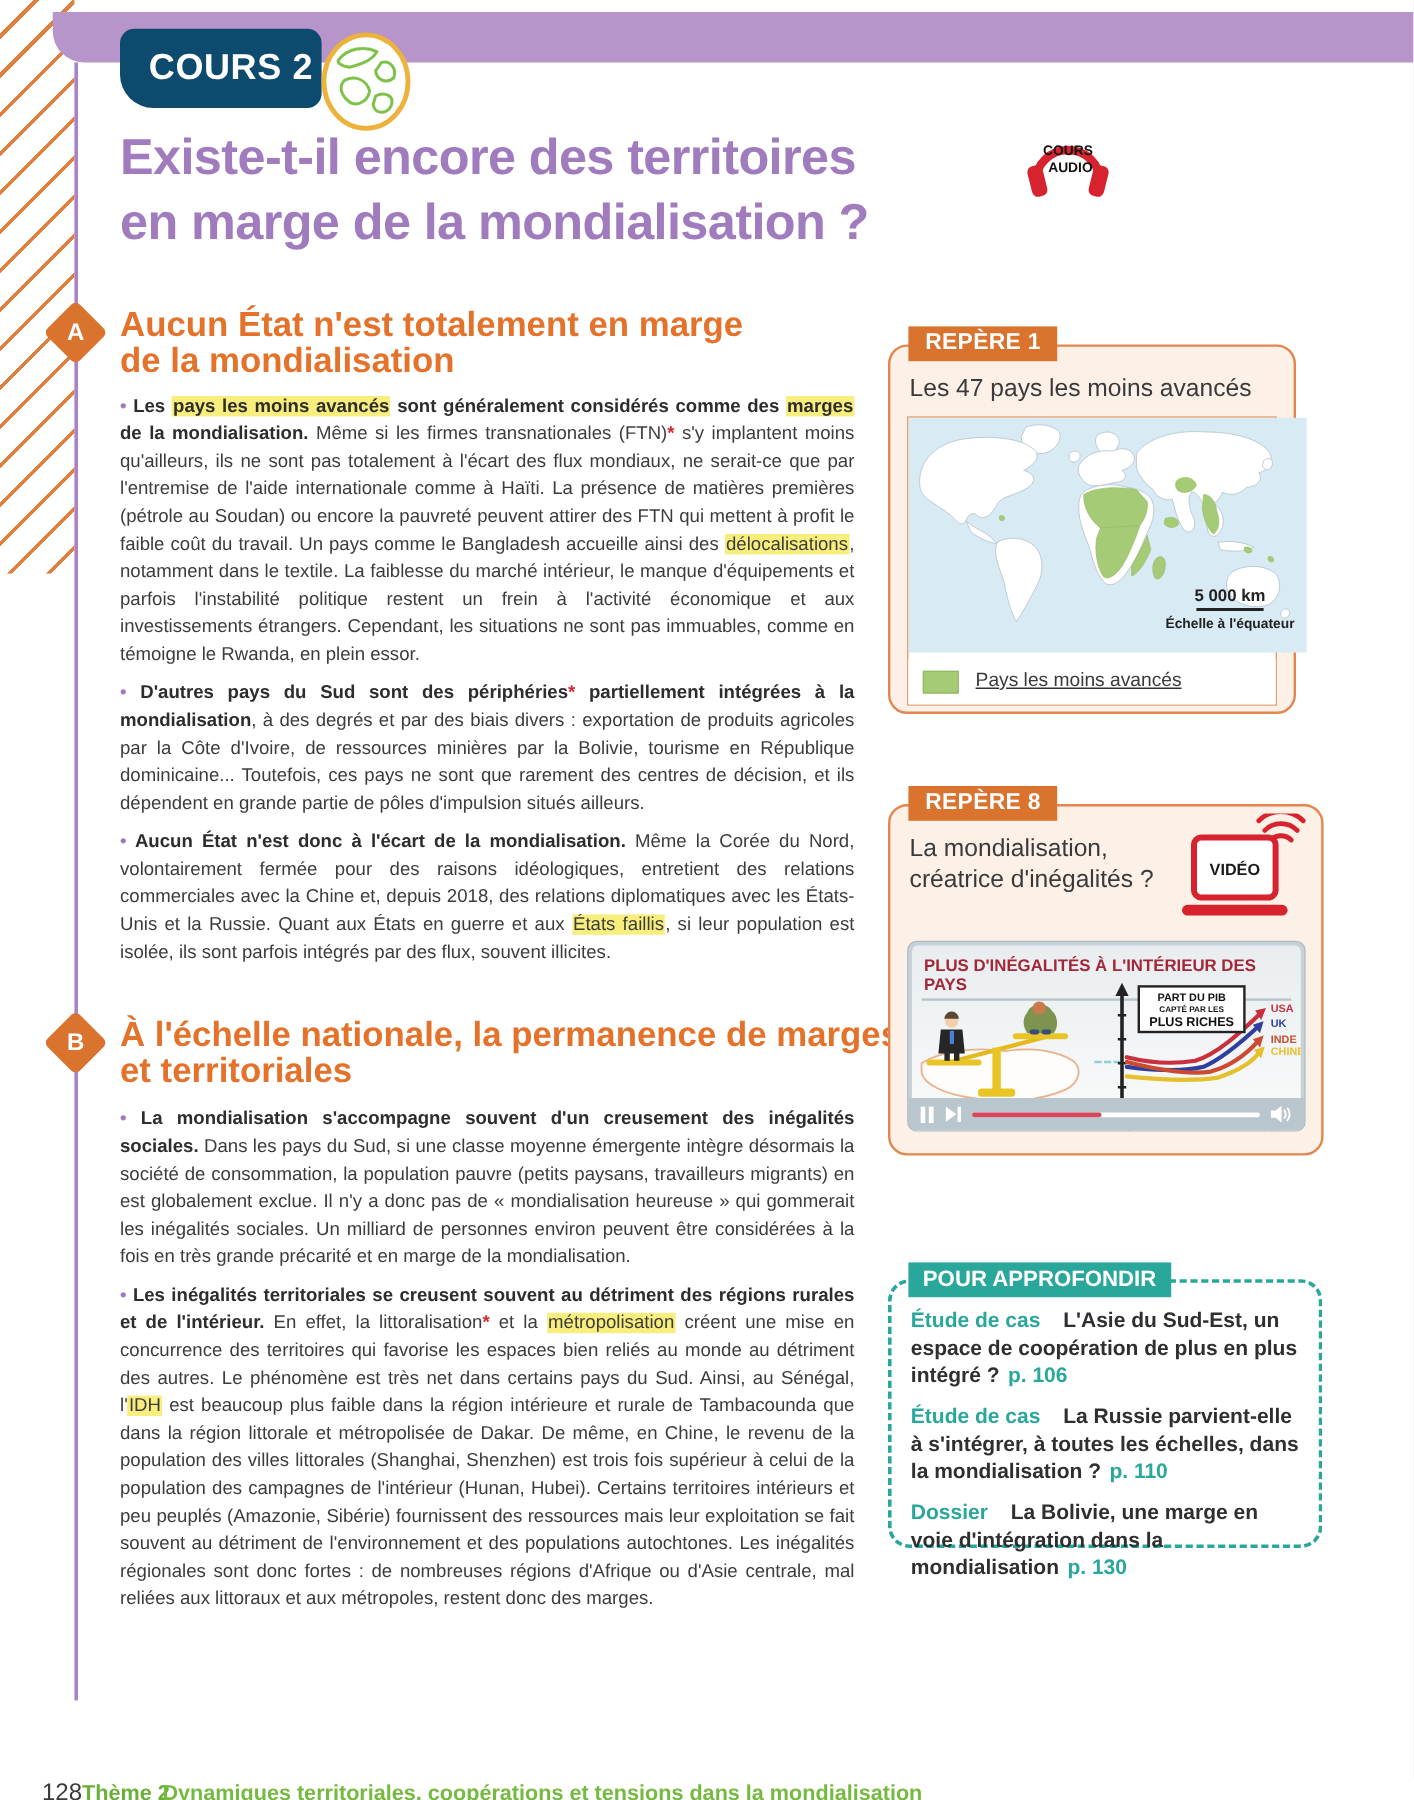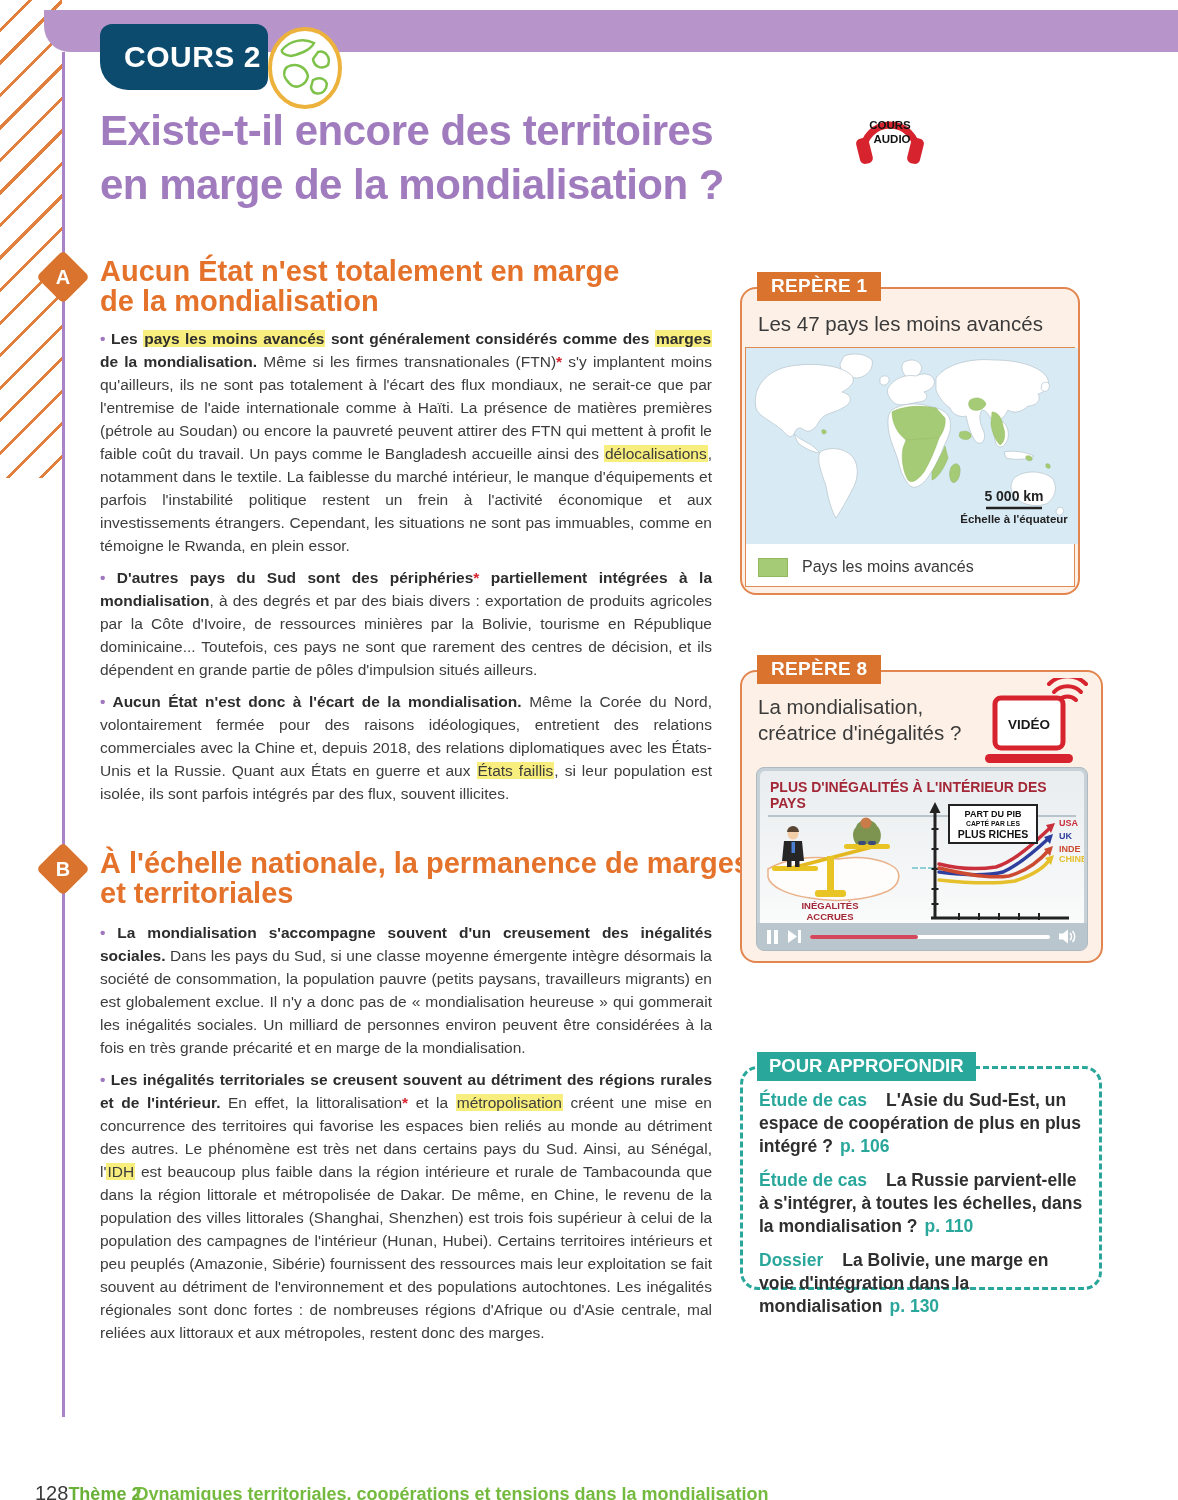--- a/index.html
+++ b/index.html
@@ -42,28 +42,28 @@
   .hl { background:#f8ee7d; padding:0 1px; }
   .hlb { background:#f8ee7d; font-weight:700; color:#2d2d2d; padding:0 1px; }
   .ast { color:#d6232e; font-weight:700; }
 
   
   .repere { position:absolute; background:#fdf1e7; border:2px solid #e2854e; border-radius:16px; }
   .repere-label { position:absolute; top:-17px; left:15px; background:#d9732e; color:#fff;
     font-weight:700; font-size:19px; padding:3px 14px 4px; letter-spacing:.3px; }
   .r-title { margin:22px 16px 10px; font-size:20.5px; color:#3a3a3a; white-space:pre-line; line-height:26px; }
 
-  .map-frame { margin:0 3px; border:1.6px solid #df8a52; background:#fff; }
+  .map-frame { margin:0 14px; border:1.6px solid #df8a52; background:#fff;text-decoration:underline; }
   .map-legend { height:38px; display:flex; align-items:center; gap:14px; padding-left:12px; background:#fff; }
   .map-legend .sw { width:30px; height:19px; background:#a5cb76; border:1px solid #93b95f; }
   .map-legend .lg-txt { font-size:16px; color:#3a3a3a; }
 
   
   .laptop { position:absolute; right:8px; top:6px; cursor:pointer; }
-  .thumb { position:absolute; left:14px; top:95px; width:332px; height:184px;
+  .thumb { position:absolute; left:14px; top:112px; width:332px; height:159px;
     background:#c6d1d8; border:1px solid #aeb9c0; border-radius:8px; overflow:hidden; }
   .screen { position:relative; margin:3px 3px 0; height:154px;
     background:linear-gradient(180deg,#e9edef,#fafbfb); border-radius:5px 5px 0 0; overflow:hidden; }
   .thumb-title { margin:8px 8px 0; padding:0 2px 4px; font-size:14px; font-weight:700;
     color:#a32737; border-bottom:2px solid #b9c4ca; }
   .cartoon { position:absolute; left:0px; top:32px;text-align:center; }
   .minichart { position:absolute; right:0px; top:28px; }
   .connector { position:absolute; left:152px; top:96px; width:22px; border-top:2px dashed #8fd0d8; }
   .controls { position:absolute; left:0; right:0; bottom:0; height:27px; background:#b9c6ce;
     display:flex; align-items:center; gap:9px; padding:0 10px; }

